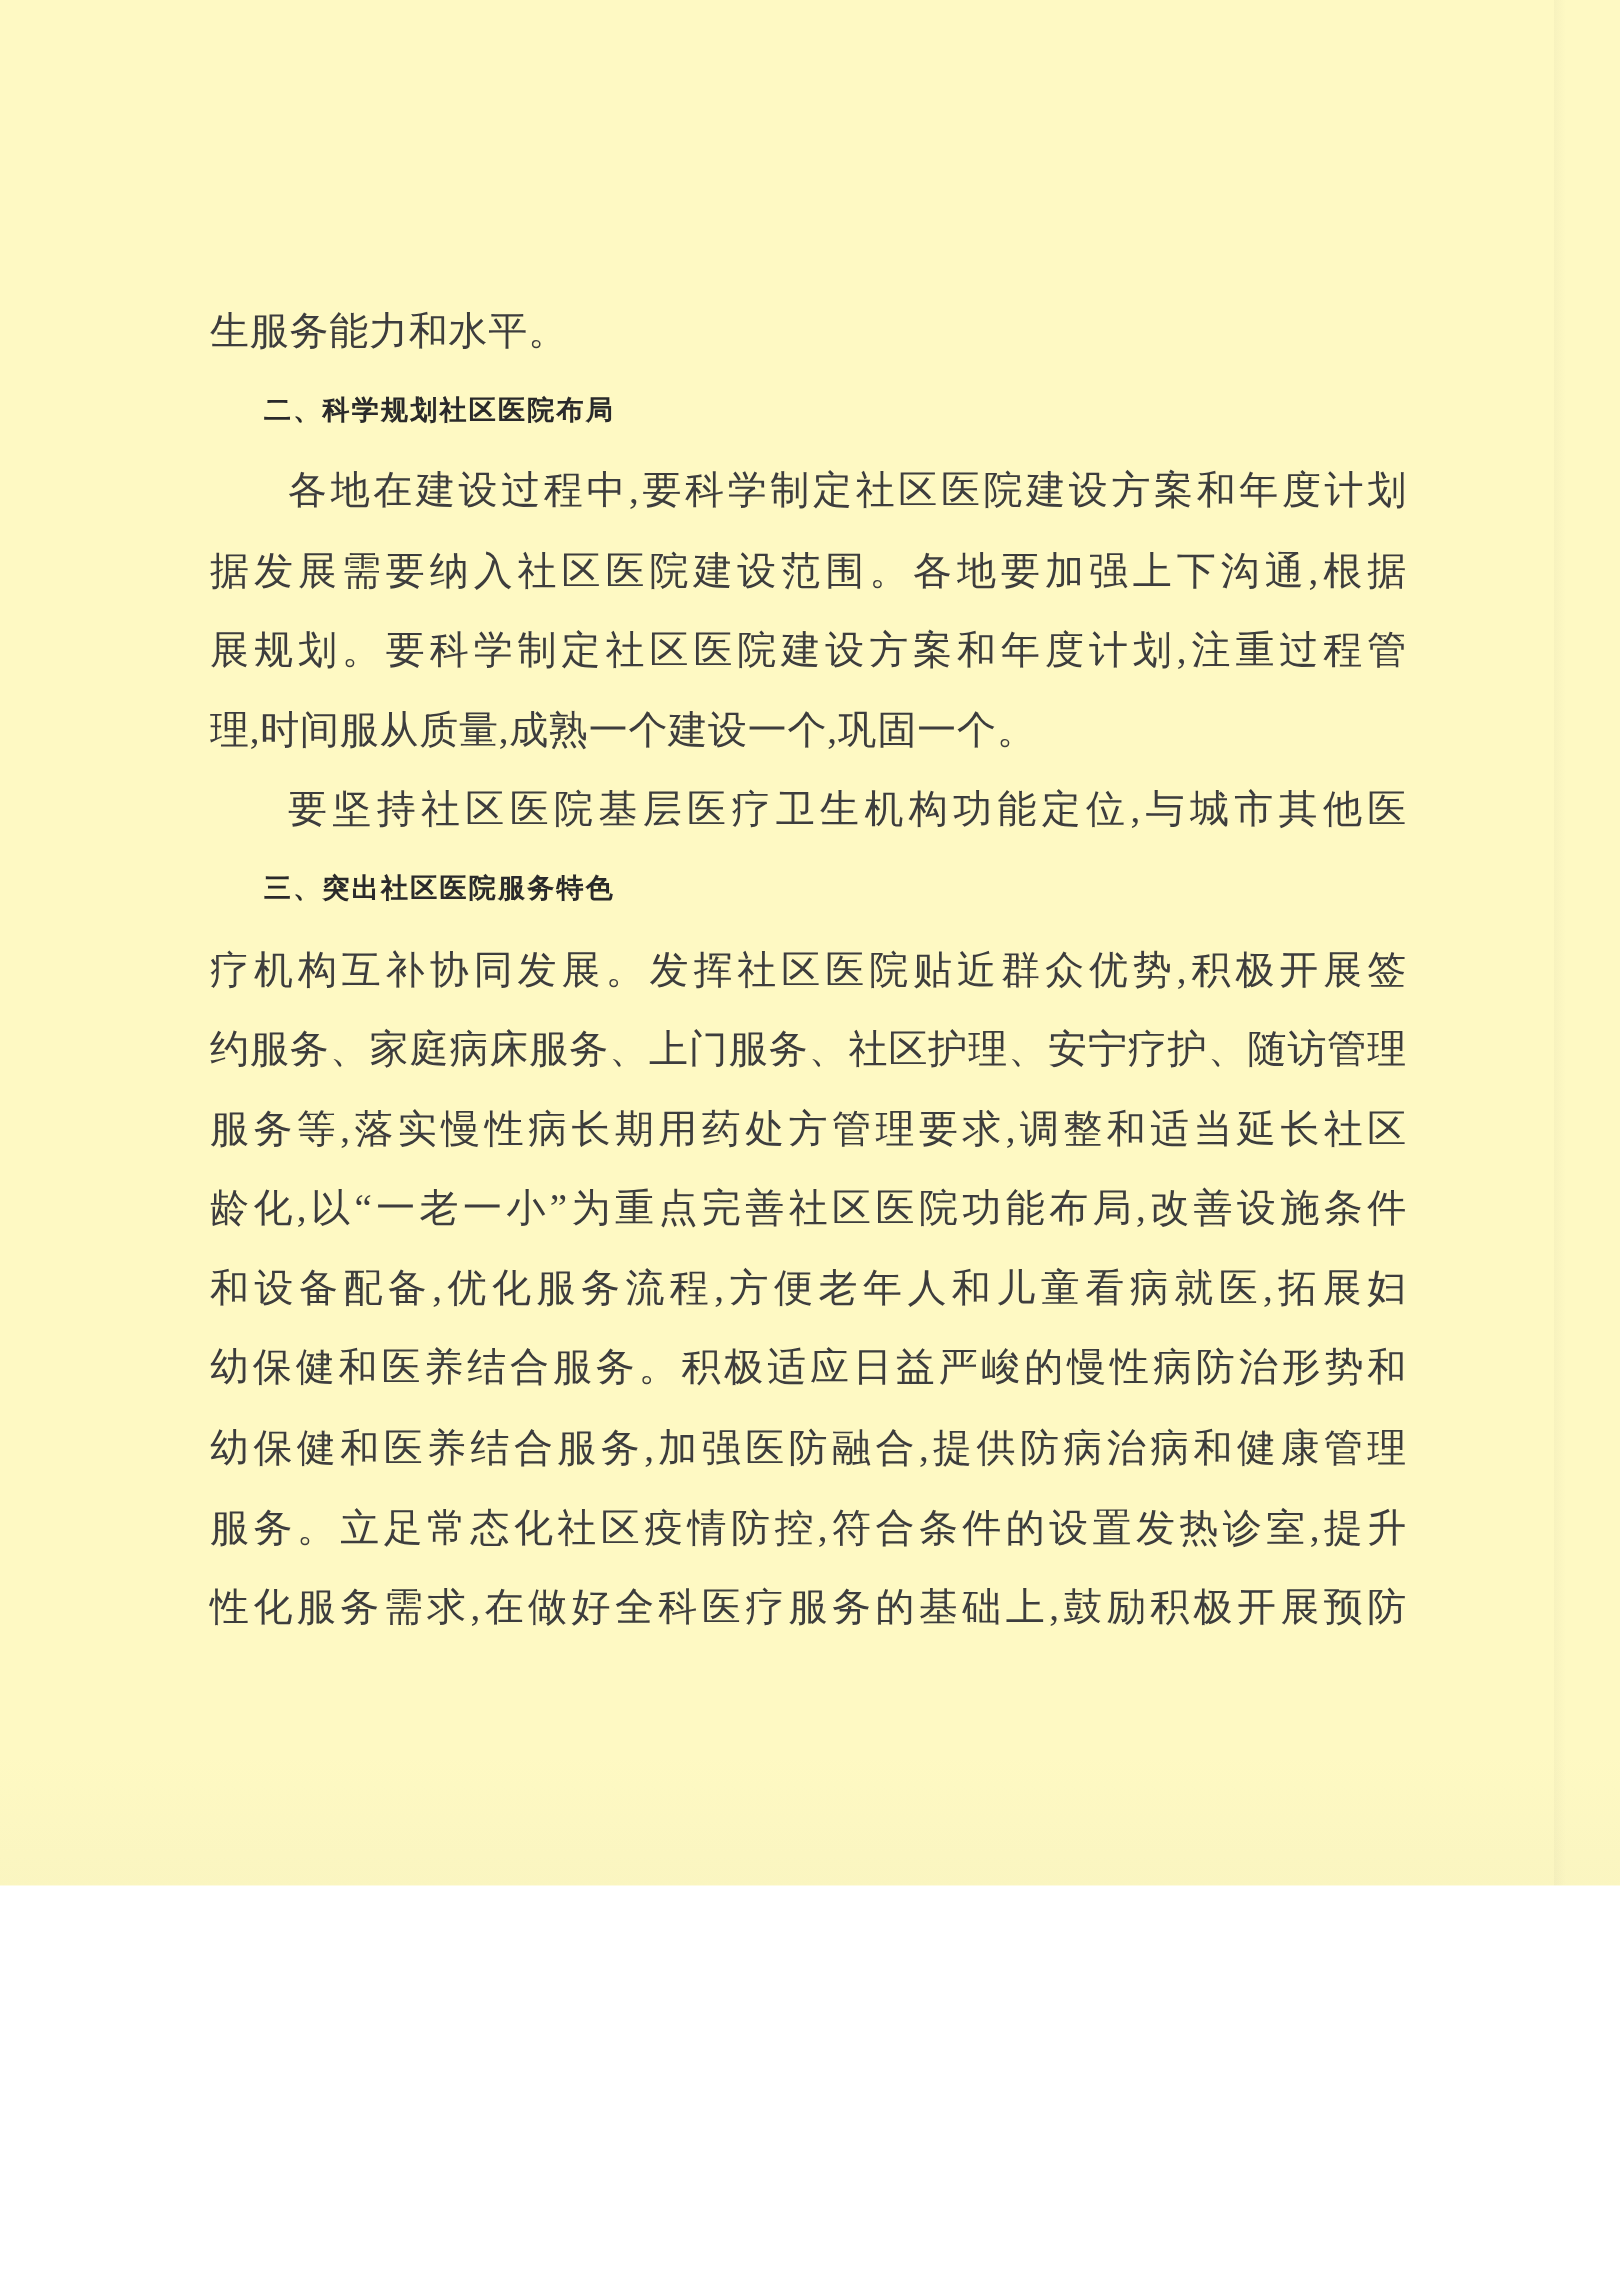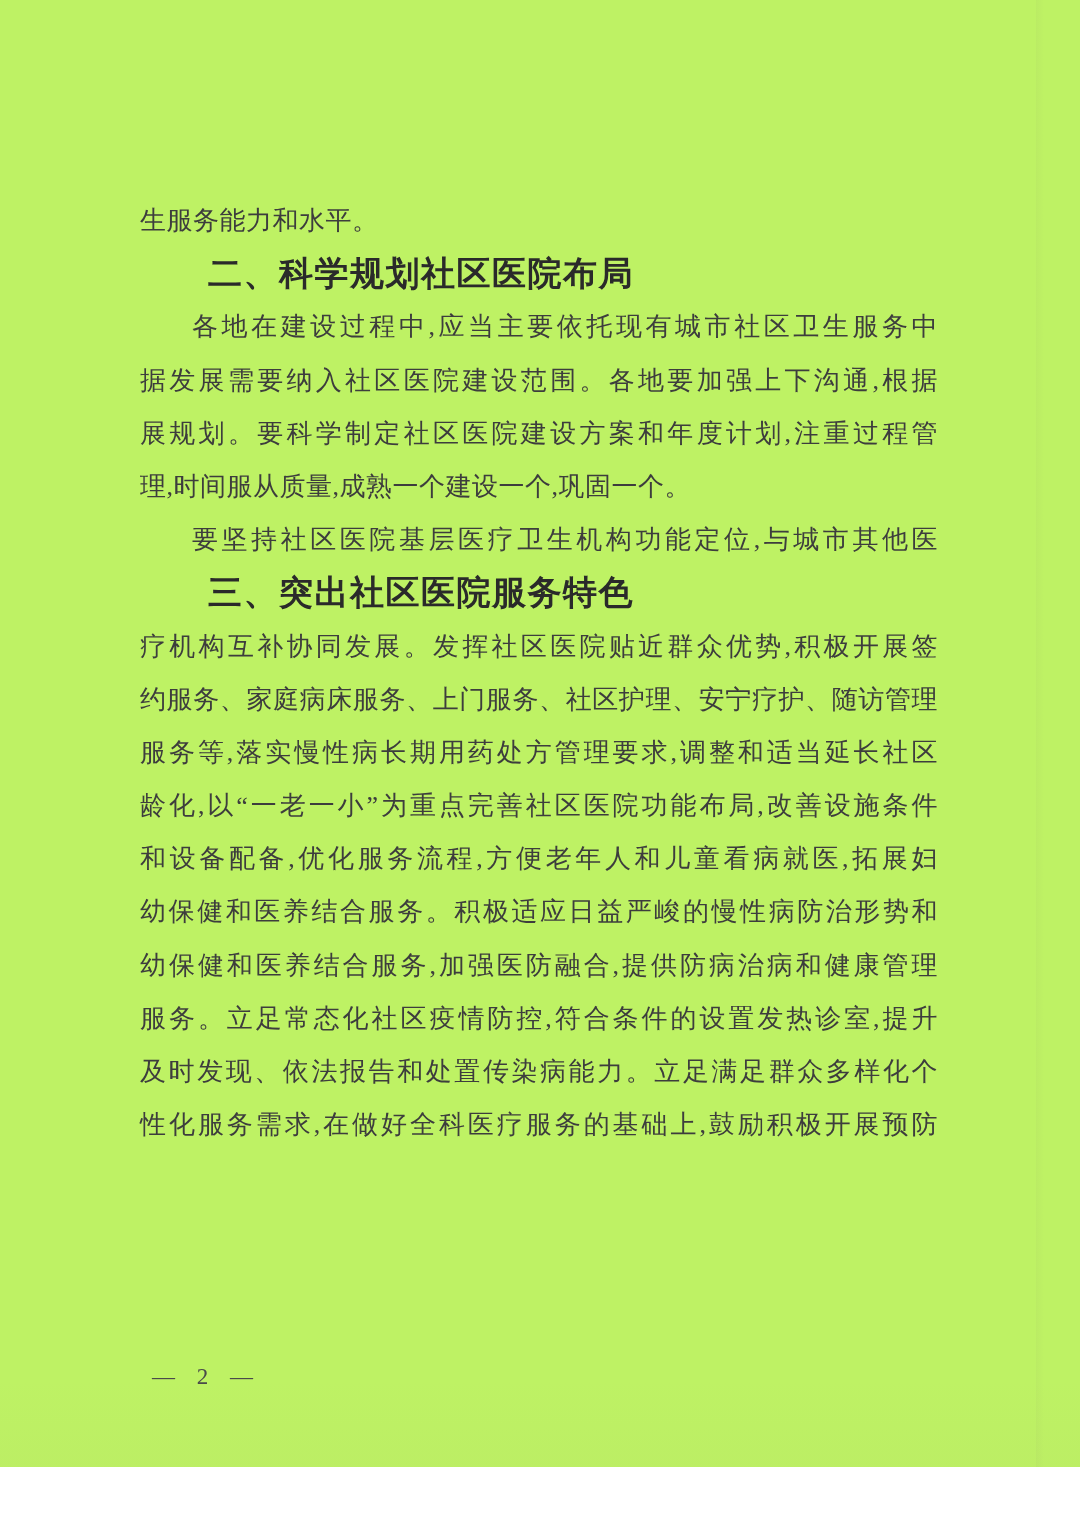--- a/index.html
+++ b/index.html
@@ -2,22 +2,22 @@
 <html><head>
 <meta charset="utf-8">
 <style>
   html, body {
     margin: 0;
     padding: 0;
   }
   .page {
     position: relative;
     width: 1080px;
-    height: 1467px;
-    background: #bef264;
+    height: 1257px;
+    background: #fef9c3;
     overflow: hidden;
     font-family: "Liberation Serif", "DejaVu Serif", serif;
   }
   
   .scan-streak {
     position: absolute;
     top: 0;
     left: 1036px;
     width: 8px;
     height: 100%;
@@ -50,21 +50,21 @@
     text-align: justify;
     text-align-last: justify;
     text-justify: inter-character;
   }
   .line.indent {
     text-indent: 2em;
   }
   .line.heading {
     font-family: Liberation Serif, serif;
     font-weight: bold;
-    font-size: 34px;
+    font-size: 18px;
     color: #2a2a2a;
     letter-spacing: 1.5px;
     text-indent: 2em;
   }
   .page-number {
     position: absolute;
     left: 152px;
     top: 1364px;
     font-size: 23px;
     color: #4a4a4a;
@@ -77,33 +77,32 @@
 <body>
 
 <div class="page">
 
   <div class="scan-streak"></div>
   <div class="scan-shade-bottom"></div>
 
   <div class="text-block">
     <div class="line">生服务能力和水平。</div>
     <div class="line heading">二、科学规划社区医院布局</div>
-    <div class="line indent justify">各地在建设过程中,应当主要依托现有城市社区卫生服务中</div>
+    <div class="line indent justify">各地在建设过程中,要科学制定社区医院建设方案和年度计划</div>
     <div class="line justify">据发展需要纳入社区医院建设范围。各地要加强上下沟通,根据</div>
     <div class="line justify">展规划。要科学制定社区医院建设方案和年度计划,注重过程管</div>
     <div class="line">理,时间服从质量,成熟一个建设一个,巩固一个。</div>
     <div class="line indent justify">要坚持社区医院基层医疗卫生机构功能定位,与城市其他医</div>
     <div class="line heading">三、突出社区医院服务特色</div>
     <div class="line justify">疗机构互补协同发展。发挥社区医院贴近群众优势,积极开展签</div>
     <div class="line justify">约服务、家庭病床服务、上门服务、社区护理、安宁疗护、随访管理</div>
     <div class="line justify">服务等,落实慢性病长期用药处方管理要求,调整和适当延长社区</div>
     <div class="line justify">龄化,以“一老一小”为重点完善社区医院功能布局,改善设施条件</div>
     <div class="line justify">和设备配备,优化服务流程,方便老年人和儿童看病就医,拓展妇</div>
     <div class="line justify">幼保健和医养结合服务。积极适应日益严峻的慢性病防治形势和</div>
     <div class="line justify">幼保健和医养结合服务,加强医防融合,提供防病治病和健康管理</div>
     <div class="line justify">服务。立足常态化社区疫情防控,符合条件的设置发热诊室,提升</div>
-    <div class="line justify">及时发现、依法报告和处置传染病能力。立足满足群众多样化个</div>
     <div class="line justify">性化服务需求,在做好全科医疗服务的基础上,鼓励积极开展预防</div>
   </div>
 
   <div class="page-number">— 2 —</div>
 
 </div>
 
 </body></html>

